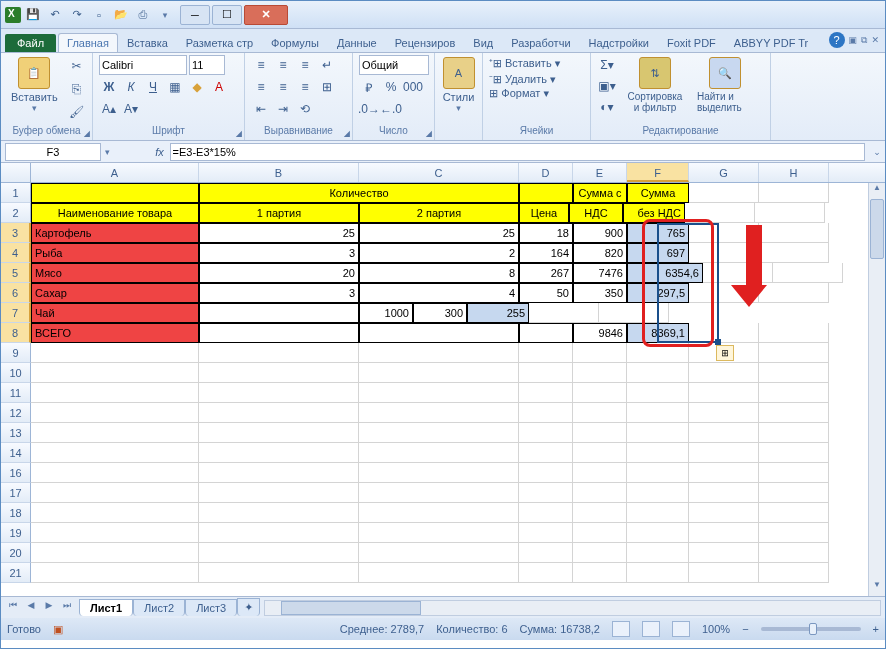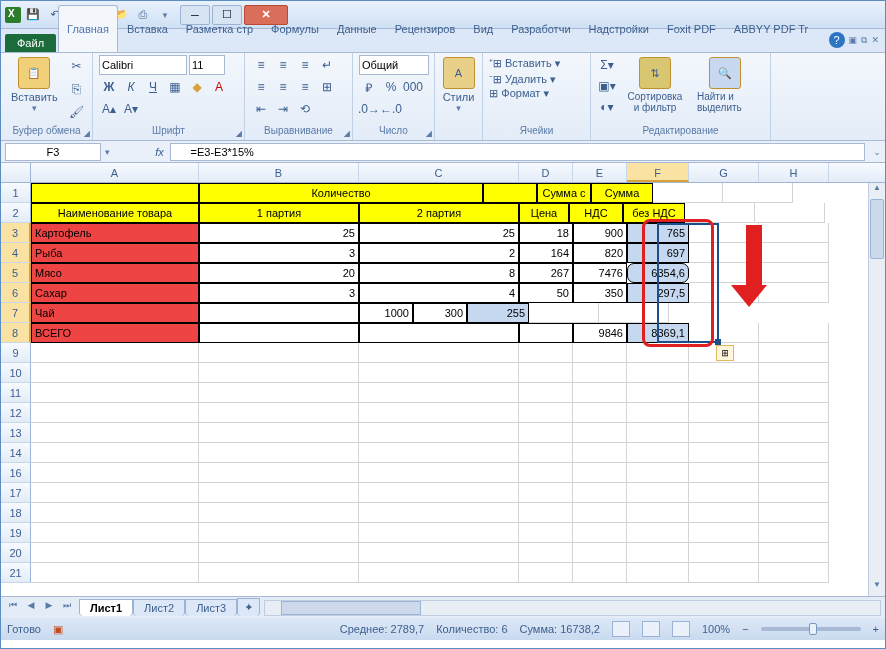--- a/index.html
+++ b/index.html
@@ -12,21 +12,21 @@
 .titlebar-icon::after { content: 'X'; color: #fff; font-size: 10px; font-weight: bold; position: absolute; left: 3px; top: 1px; }
 .qat-btn { width: 20px; height: 20px; display: flex; align-items: center; justify-content: center; font-size: 11px; color: #3b5d8a; border-radius: 2px; }
 .titlebar-title { flex: 1; text-align: center; font-size: 12px; color: #3d5f8e; }
 .titlebar-right { display: flex; }
 .win-btn { width: 30px; height: 20px; display: flex; align-items: center; justify-content: center; font-size: 11px; margin: 0 1px; background: #d7e4f4; border: 1px solid #9bb3d4; border-radius: 2px; }
 .win-close { width: 44px; background: #d96e5a; color: #fff; font-weight: bold; border-color: #b84a36; }
 
 
 .ribbon-tabs { height: 24px; background: #dce8f7; display: flex; align-items: flex-end; padding: 0 0 0 4px; border-bottom: 1px solid #a8b9d4; position: relative; }
 .file-tab { background: #1c6b3a; color: #fff; padding: 3px 12px; font-size: 11px; border-radius: 2px 2px 0 0; margin-right: 2px; }
-.tab { padding: 17px 8px; font-size: 11px; color: #3d5f8e; border: 1px solid transparent; border-bottom: none; }
+.tab { padding: 3px 8px; font-size: 11px; color: #3d5f8e; border: 1px solid transparent; border-bottom: none; }
 .tab.active { background: #f3f7fc; border-color: #a8b9d4; border-radius: 3px 3px 0 0; color: #4a76b0; }
 .ribbon-help { position: absolute; right: 6px; top: 3px; display: flex; gap: 4px; align-items: center; }
 .help-icon { width: 16px; height: 16px; background: #2c75c4; color: #fff; border-radius: 50%; font-size: 11px; text-align: center; line-height: 16px; }
 .small-caret { font-size: 9px; color: #5a7aa8; }
 
 
 .ribbon { height: 88px; background: linear-gradient(#f3f7fc, #e3ecf8); border-bottom: 1px solid #a8b9d4; display: flex; }
 .group { border-right: 1px solid #c0d0e5; padding: 2px 6px; display: flex; flex-direction: column; position: relative; }
 .group-label { font-size: 10px; color: #5a7aa8; text-align: center; margin-top: auto; padding-bottom: 2px; }
 .group-content { display: flex; gap: 4px; align-items: flex-start; flex: 1; }
@@ -41,21 +41,21 @@
 .fmt-btn { width: 20px; height: 20px; font-size: 12px; display: flex; align-items: center; justify-content: center; color: #3d5f8e; }
 .bold { font-weight: bold; }
 .italic { font-style: italic; }
 .underline { text-decoration: underline; }
 .launcher { position: absolute; right: 2px; bottom: 2px; font-size: 8px; color: #5a7aa8; }
 
 
 .formula-row { height: 22px; display: flex; align-items: center; border-bottom: 1px solid #a8b9d4; background: #e9f0fa; }
 .name-box { width: 96px; border: 1px solid #a8b9d4; background: #fff; font-size: 11px; padding: 2px 4px; margin: 0 4px; text-align: center; }
 .fx-btn { width: 20px; font-size: 11px; font-style: italic; color: #3d5f8e; text-align: center; }
-.formula-input { flex: 1; border: 1px solid #a8b9d4; background: #fff; font-size: 11px; padding: 2px 20px; margin-right: 4px; }
+.formula-input { flex: 1; border: 1px solid #a8b9d4; background: #fff; font-size: 11px; padding: 2px 2px; margin-right: 4px; }
 .formula-expand { width: 16px; font-size: 9px; color: #5a7aa8; text-align: center; }
 
 
 .grid-area { position: relative; height: 433px; overflow: hidden; background: #fff; }
 .col-headers { display: flex; height: 20px; background: linear-gradient(#f7faff, #e3ecf7); border-bottom: 1px solid #9db5d6; }
 .corner-box { width: 30px; border-right: 1px solid #9db5d6; }
 .col-h { border-right: 1px solid #c8d6e9; text-align: center; font-size: 11px; color: #3d5f8e; line-height: 20px; }
 .col-h.sel { background: #f9e2a2; border-bottom: 2px solid #d8a13a; }
 .grid-body { position: relative; }
 .row { display: flex; height: 20px; }
@@ -274,35 +274,35 @@
     <div class="col-h" style="width:54px">D</div>
     <div class="col-h" style="width:54px">E</div>
     <div class="col-h sel" style="width:62px">F</div>
     <div class="col-h" style="width:70px">G</div>
     <div class="col-h" style="width:70px">H</div>
   </div>
   <div class="grid-body" id="grid-body" style="position: relative;">
       <div class="row">
         <div class="row-h">1</div>
         <div class="cell yellow" style="width: 168px;"></div>
-        <div class="cell yellow" style="width: 284px;">Количество</div>
+        <div class="cell yellow" style="width: 320px;">Количество</div>
         <div class="cell yellow" style="width: 54px;"></div>
         <div class="cell yellow" style="width: 54px;">Сумма с</div>
         <div class="cell yellow" style="width: 62px;">Сумма</div>
         <div class="cell " style="width: 70px;"></div>
         <div class="cell " style="width: 70px;"></div>
       </div>
       <div class="row">
         <div class="row-h">2</div>
         <div class="cell yellow" style="width: 168px;">Наименование товара</div>
         <div class="cell yellow" style="width: 160px;">1 партия</div>
         <div class="cell yellow" style="width: 160px;">2 партия</div>
         <div class="cell yellow" style="width: 50px;">Цена</div>
         <div class="cell yellow" style="width: 54px;">НДС</div>
-        <div class="cell yellow" style="width: 62px;">без НДС</div>
+        <div class="cell yellow" style="width: 62px; text-align: right;">без НДС</div>
         <div class="cell " style="width: 70px;"></div>
         <div class="cell " style="width: 70px;"></div>
       </div>
       <div class="row">
         <div class="row-h sel">3</div>
         <div class="cell green" style="width: 168px;">Картофель</div>
         <div class="cell bordered" style="width: 160px;">25</div>
         <div class="cell bordered" style="width: 160px;">25</div>
         <div class="cell bordered" style="width: 54px;">18</div>
         <div class="cell bordered" style="width: 54px;">900</div>
@@ -321,21 +321,21 @@
         <div class="cell " style="width: 70px;"></div>
         <div class="cell " style="width: 70px;"></div>
       </div>
       <div class="row">
         <div class="row-h sel">5</div>
         <div class="cell green" style="width: 168px;">Мясо</div>
         <div class="cell bordered" style="width: 160px;">20</div>
         <div class="cell bordered" style="width: 160px;">8</div>
         <div class="cell bordered" style="width: 54px;">267</div>
         <div class="cell bordered" style="width: 54px;">7476</div>
-        <div class="cell bordered sel-range" style="width: 62px; border-radius: 7px;">6354,6</div>
+        <div class="cell bordered sel-range" style="width: 76px;">6354,6</div>
         <div class="cell " style="width: 70px;"></div>
         <div class="cell " style="width: 70px;"></div>
       </div>
       <div class="row">
         <div class="row-h sel">6</div>
         <div class="cell green" style="width: 168px;">Сахар</div>
         <div class="cell bordered" style="width: 160px;">3</div>
         <div class="cell bordered" style="width: 160px;">4</div>
         <div class="cell bordered" style="width: 54px;">50</div>
         <div class="cell bordered" style="width: 54px;">350</div>

